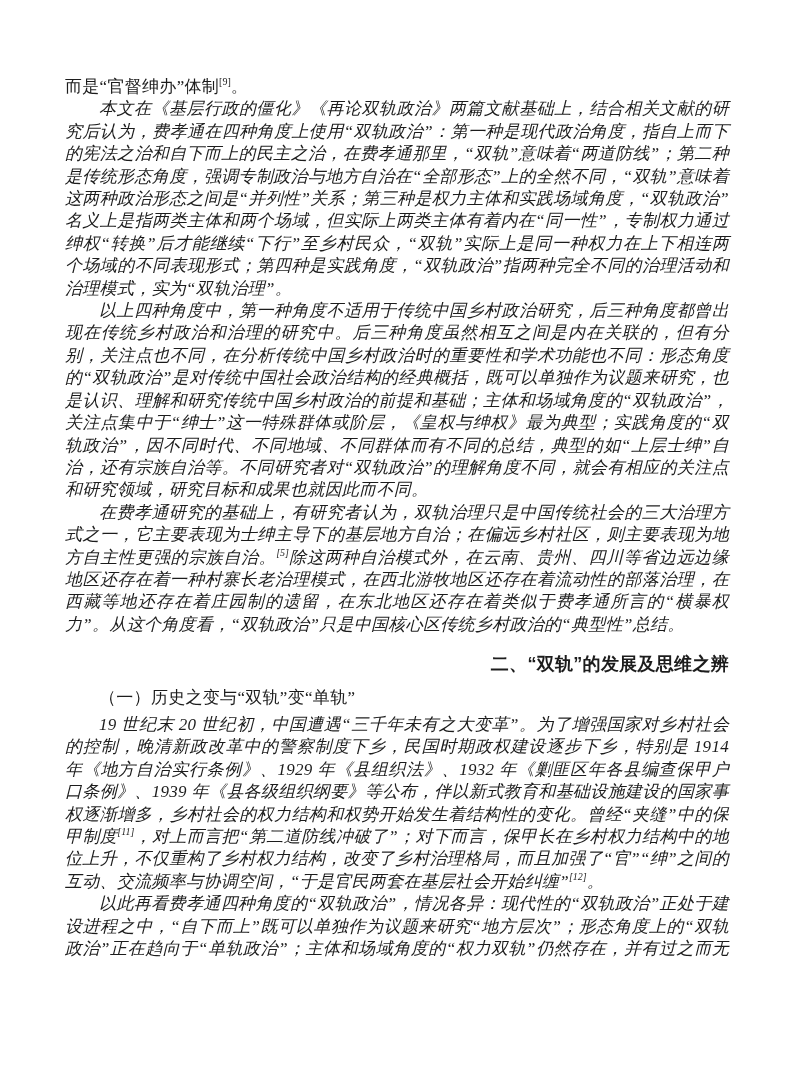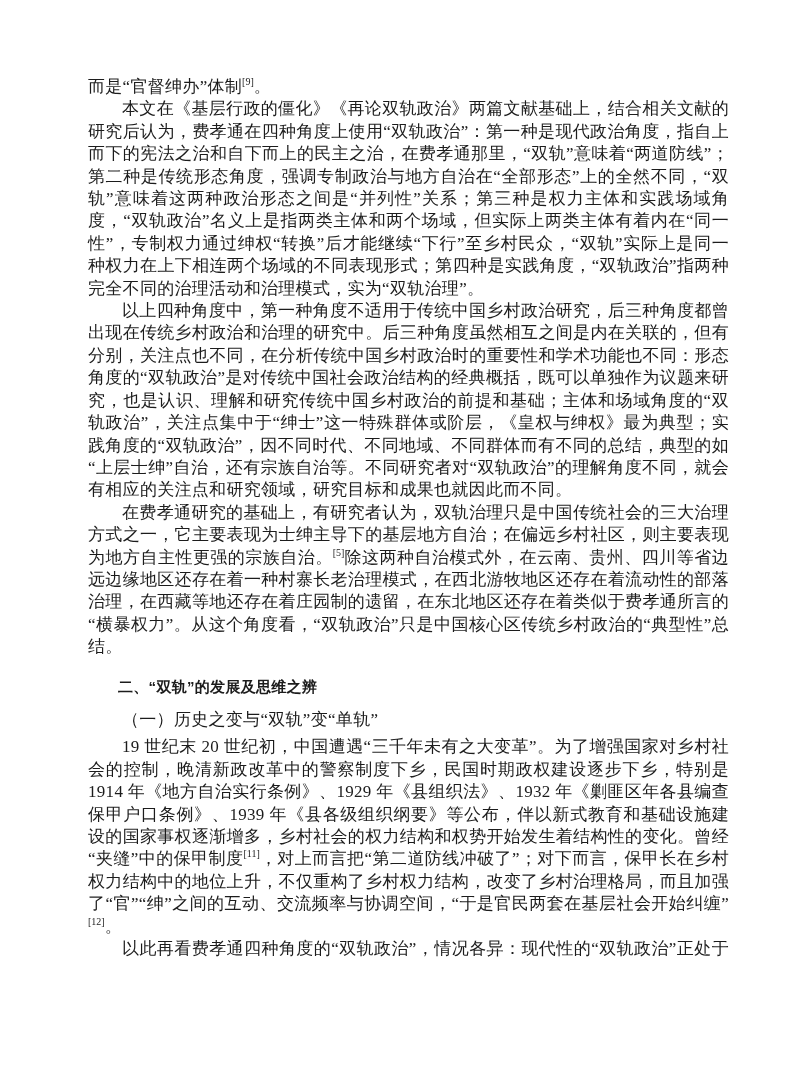--- a/index.html
+++ b/index.html
@@ -8,42 +8,43 @@
     background: #ffffff;
   }
   .page {
     position: relative;
     box-sizing: border-box;
     width: 793px;
     height: 958px;
     background: #ffffff;
     color: #1c1c1c;
     font-family: "Liberation Serif", "DejaVu Serif", serif;
-    padding: 76px 64px 0 88px;
+    padding: 76px 64px 0 65px;
     overflow: hidden;
   }
   .article-body p {
     margin: 0;
     font-size: 17px;
     line-height: 22.4px;
     text-align: justify;
     letter-spacing: 0.3px;
   }
   .article-body p.indent {
     text-indent: 2em;
+    font-style: italic;
   }
   .article-body p.heading {
     font-family: "Liberation Sans", "DejaVu Sans", sans-serif;
     font-weight: 700;
-    font-size: 15px;
+    font-size: 18px;
     line-height: 22.4px;
     margin-top: 17px;
     margin-bottom: 11px;
     text-indent: 2em;
-    text-align: left;
+    text-align: right;
   }
   .article-body p.subheading {
     text-indent: 2em;
     margin-bottom: 5px;
     text-align: left;
   }
   sup.footnote-ref {
     font-size: 10px;
     line-height: 0;
     letter-spacing: 0;

